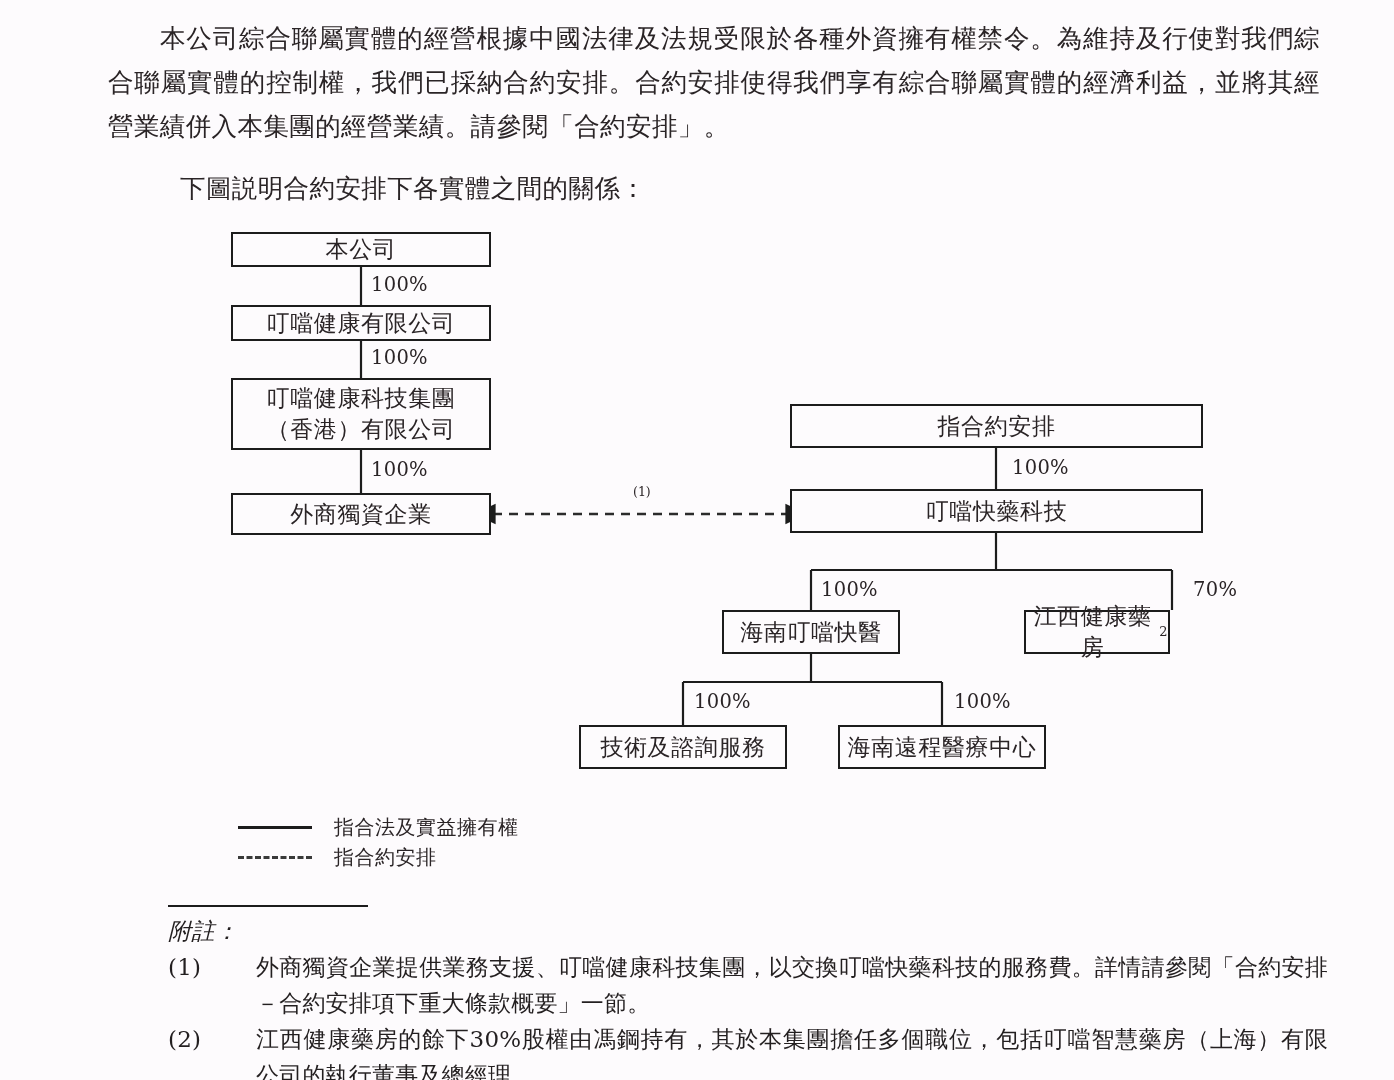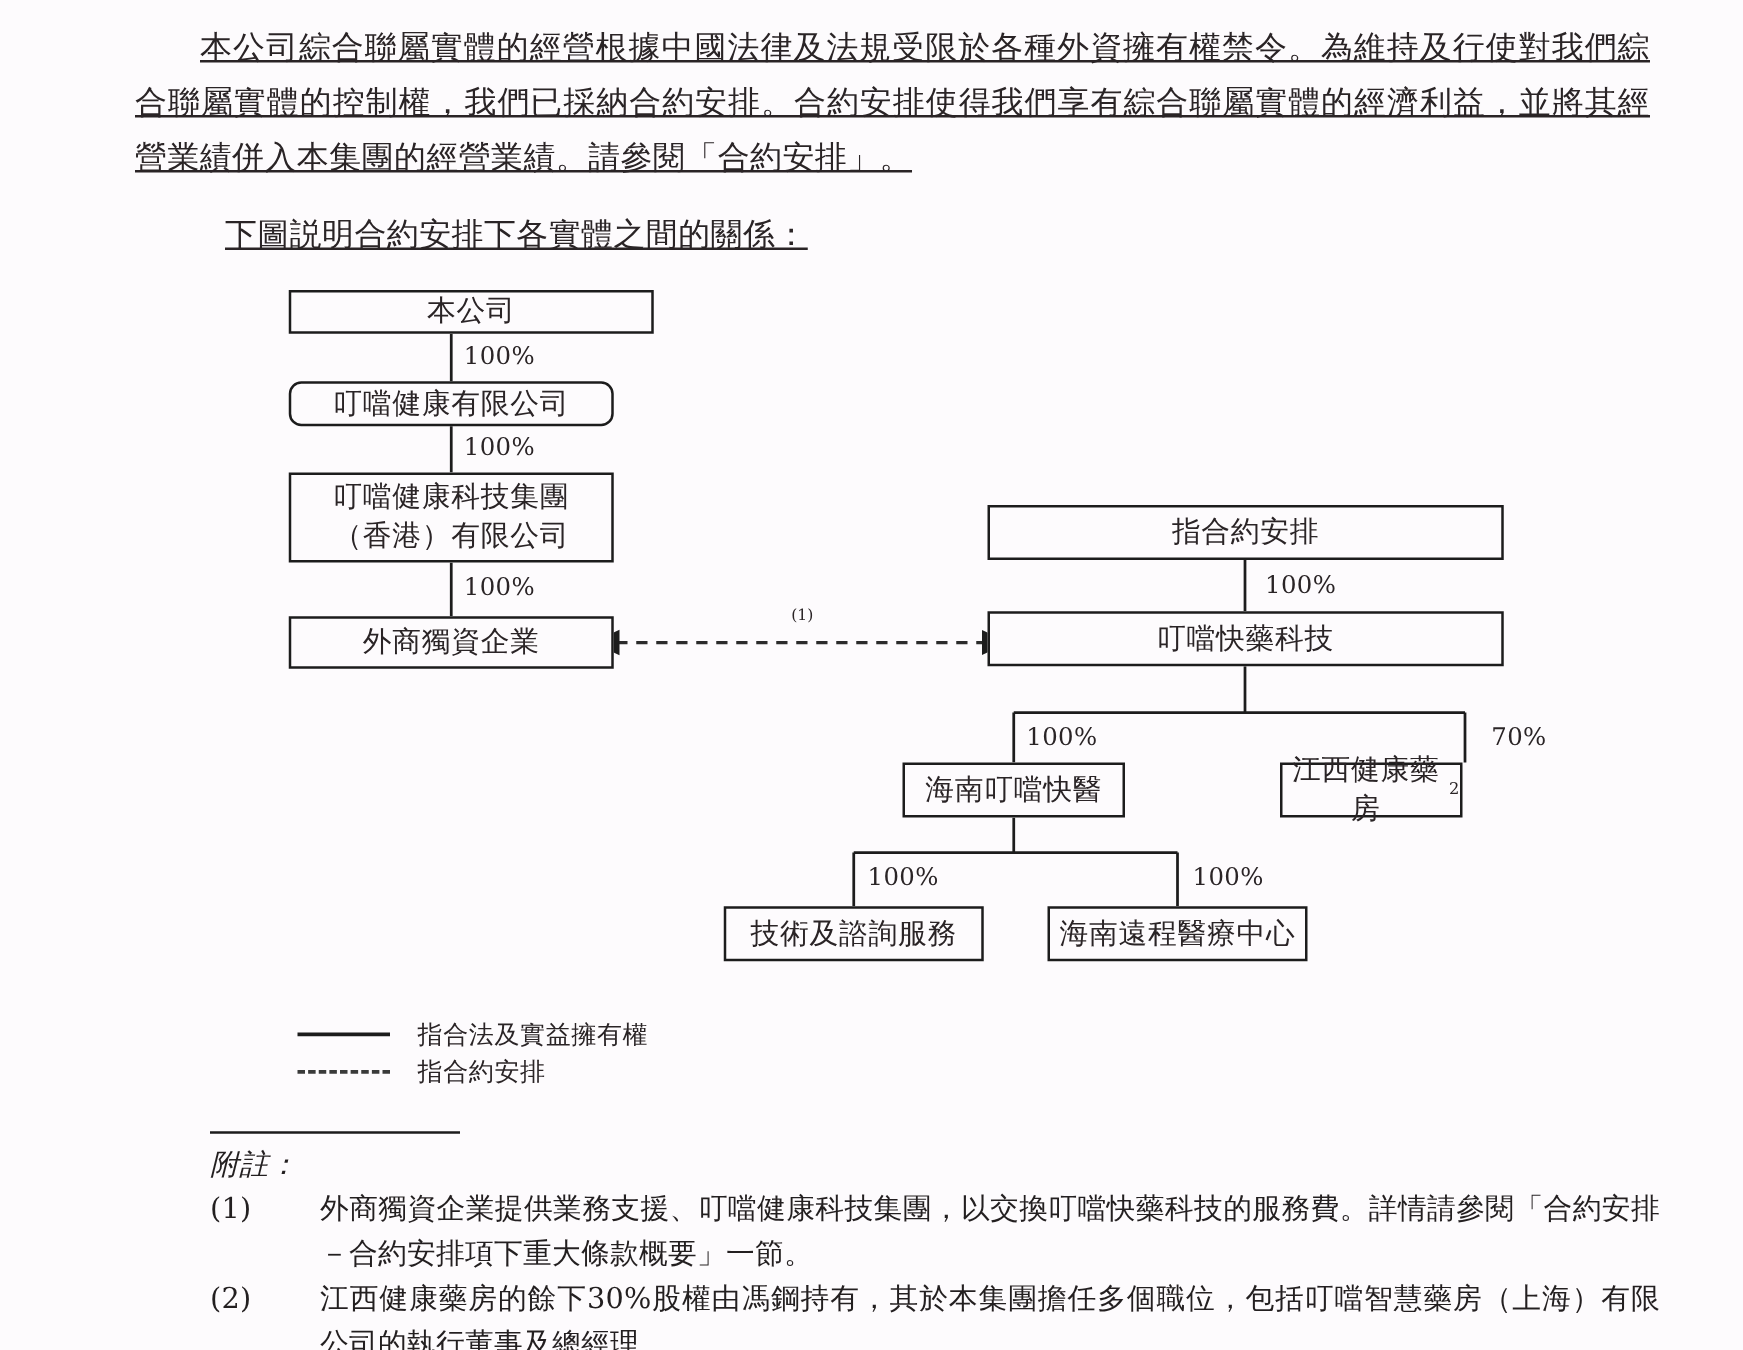--- a/index.html
+++ b/index.html
@@ -18,21 +18,20 @@
 
   
   .para {
     position: absolute;
     font-size: 25.5px;
     line-height: 44px;
     letter-spacing: 0.4px;
     text-align: justify;
     text-justify: inter-character;
     color: #2a2426;
-    text-decoration: underline;
   }
   #intro-paragraph {
     left: 108px;
     top: 16px;
     width: 1212px;
     text-indent: 52px;
   }
   #diagram-lead-in {
     left: 108px;
     top: 166px;
@@ -184,25 +183,25 @@
 
       <line x1="811" y1="654" x2="811" y2="682"></line>
       <line x1="683" y1="682" x2="942" y2="682"></line>
       <line x1="683" y1="682" x2="683" y2="725"></line>
       <line x1="942" y1="682" x2="942" y2="725"></line>
     </g>
 
     <line x1="493" y1="514" x2="788" y2="514" stroke="#2b2b2b" stroke-width="2.6" stroke-dasharray="9,7" marker-start="url(#arrow-left)" marker-end="url(#arrow-right)"></line>
   </svg>
 
-  <div class="node" style="left:231px; top:232px; width:292px; height:35px;">
+  <div class="node" style="left:231px; top:232px; width:260px; height:35px;">
     <span>本公司</span>
   </div>
 
-  <div class="node" style="left:231px; top:305px; width:260px; height:36px;border-radius:10px;">
+  <div class="node" style="left:231px; top:305px; width:260px; height:36px;">
     <span>叮噹健康有限公司</span>
   </div>
 
   <div class="node" style="left:231px; top:378px; width:260px; height:72px; flex-direction:column;">
     <span class="label-line">叮噹健康科技集團</span>
     <span class="label-line">（香港）有限公司</span>
   </div>
 
   <div class="node" style="left:231px; top:493px; width:260px; height:42px;">
     <span>外商獨資企業</span>

